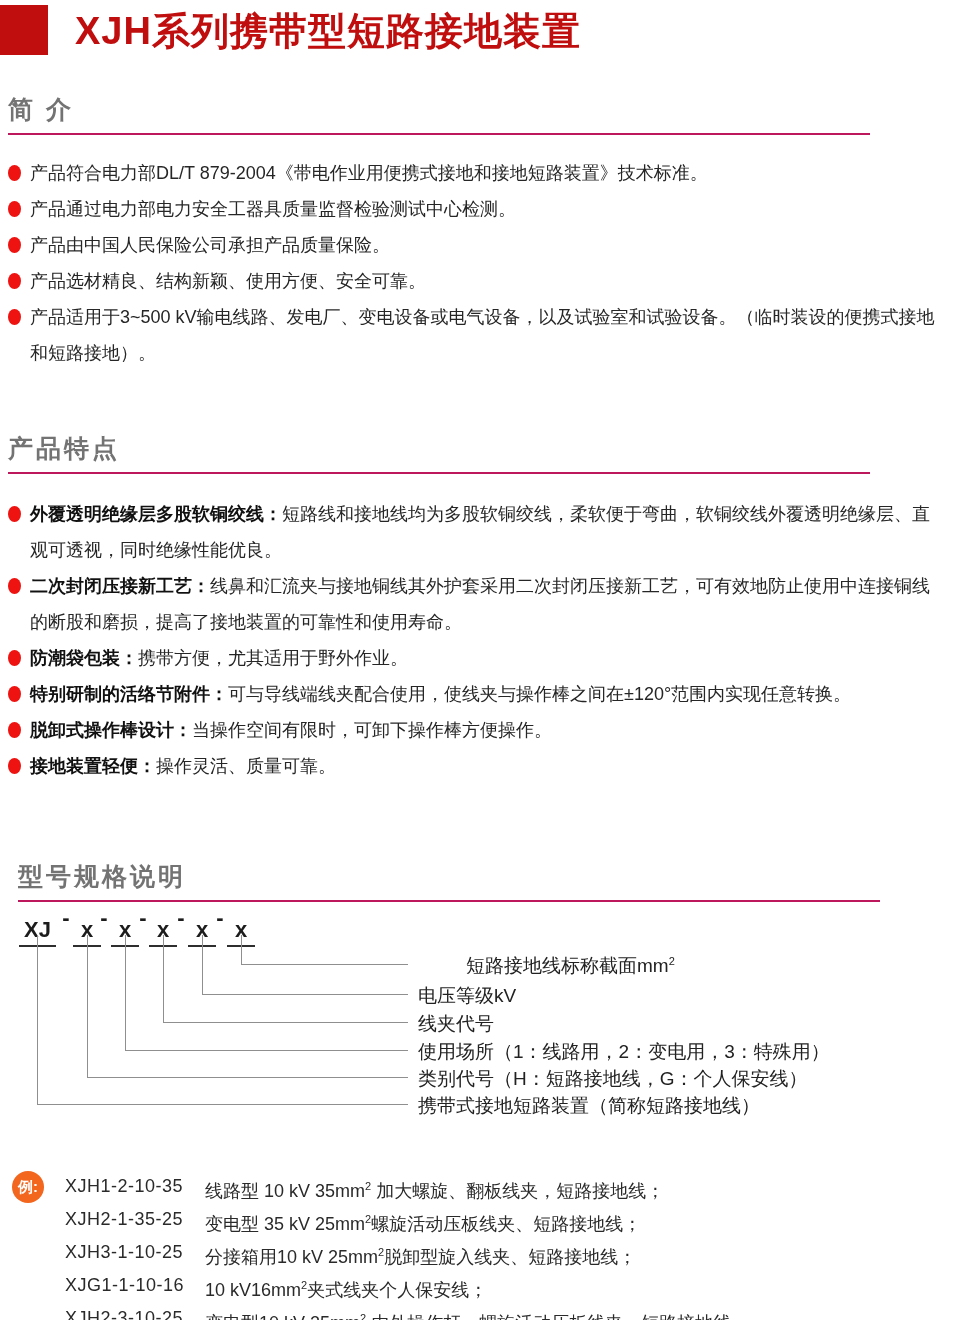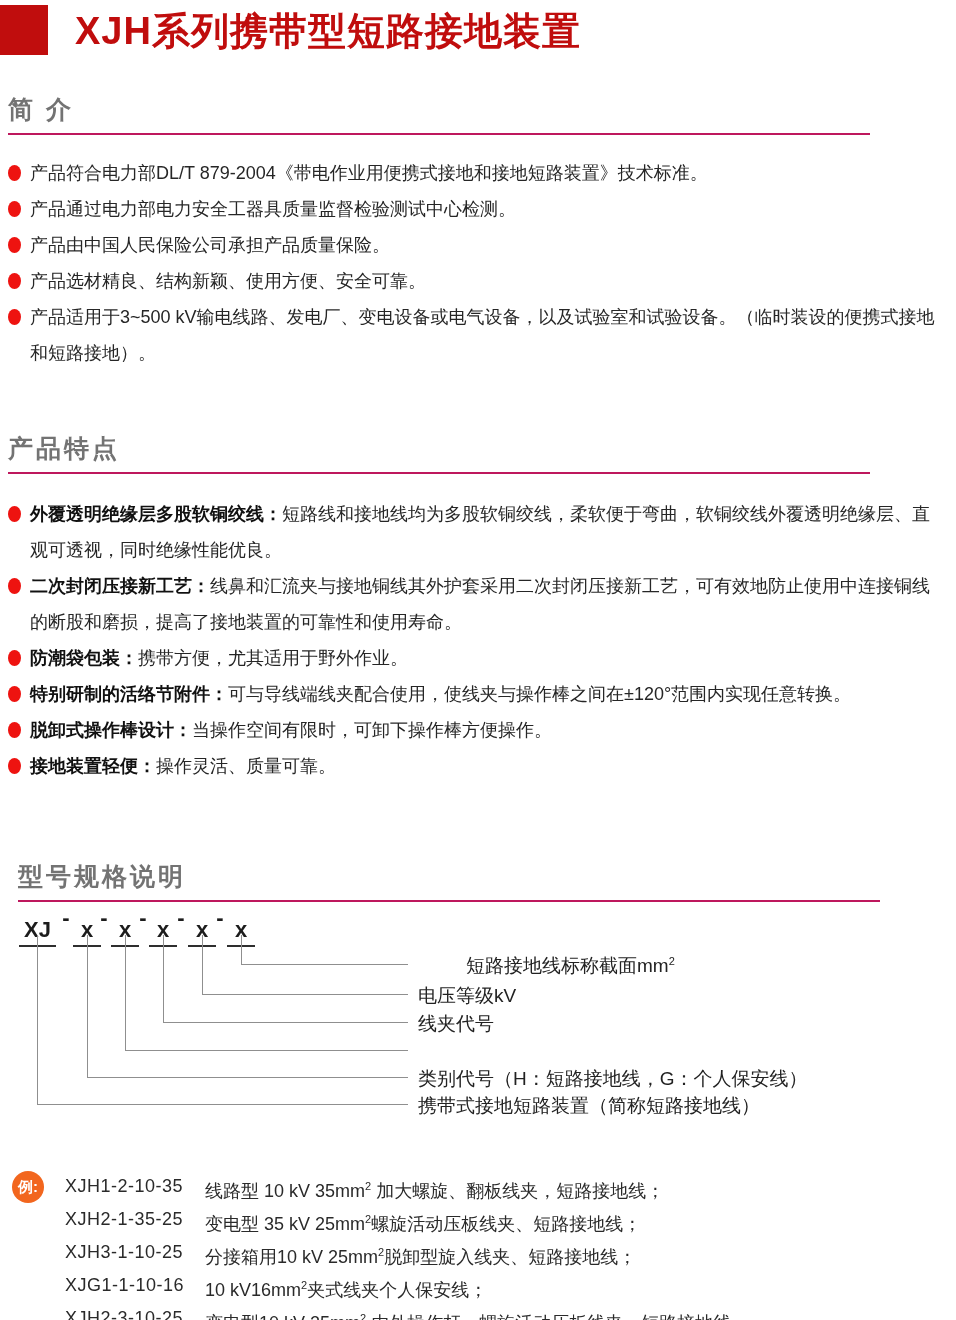--- a/index.html
+++ b/index.html
@@ -116,20 +116,21 @@
   <div class="hline" style="left:241px; top:59px;  width:167px;"></div>
   <div class="hline" style="left:202px; top:89px;  width:206px;"></div>
   <div class="hline" style="left:163px; top:117px; width:245px;"></div>
   <div class="hline" style="left:125px; top:145px; width:283px;"></div>
   <div class="hline" style="left:87px;  top:172px; width:321px;"></div>
   <div class="hline" style="left:37px;  top:199px; width:371px;"></div>
 
   <div class="diagram-label" style="top:48px;margin-left:48px;"><span>短路接地线标称截面mm</span><sup>2</sup></div>
   <div class="diagram-label" style="top:78px;"><span>电压等级kV</span></div>
   <div class="diagram-label" style="top:106px;"><span>线夹代号</span></div>
+  <div class="diagram-label" style="top:134px;"><span>使用场所（1：线路用，2：变电用，3：特殊用）</span></div>
   <div class="diagram-label" style="top:161px;"><span>类别代号（H：短路接地线，G：个人保安线）</span></div>
   <div class="diagram-label" style="top:188px;text-align:right;"><span>携带式接地短路装置（简称短路接地线）</span></div>
 </div>
 
 <div class="examples">
   <div class="example-badge">例:</div>
 
   <div class="example-row">
     <span class="example-model">XJH1-2-10-35</span>
     <span class="example-desc"><span>线路型 10 kV 35mm</span><sup>2</sup><span> 加大螺旋、翻板线夹，短路接地线；</span></span>

